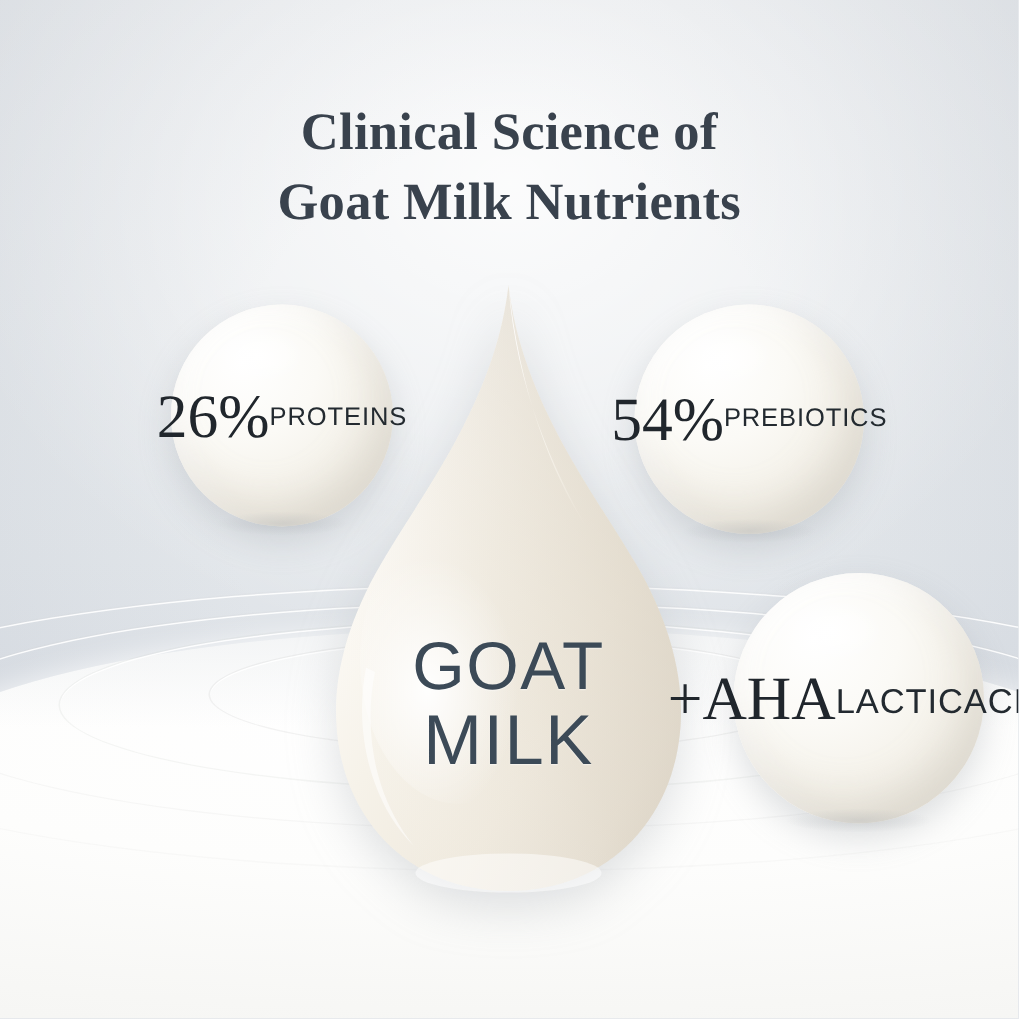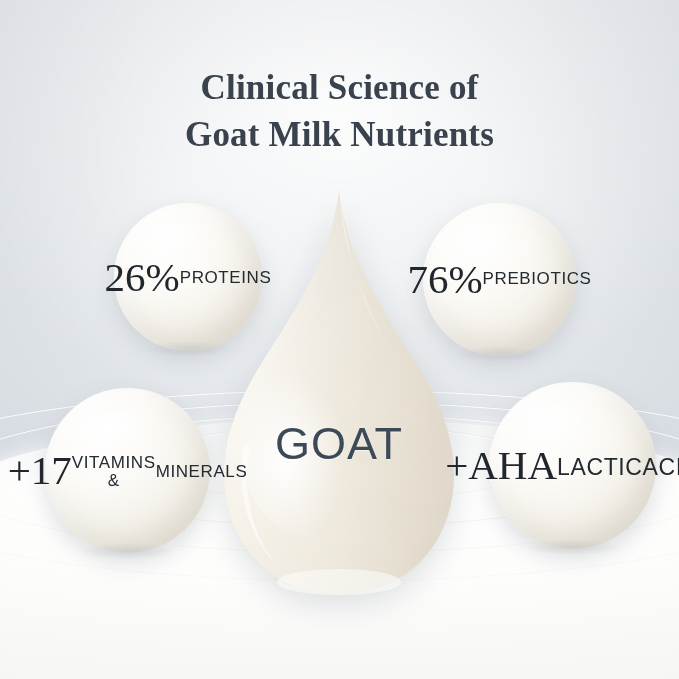--- a/index.html
+++ b/index.html
@@ -286,40 +286,35 @@
       <ellipse cx="86" cy="250" rx="66" ry="96" fill="url(#dropSheen)"></ellipse>
 
       <path d="M24 255 C 16 296, 26 344, 56 374 C 30 342, 22 298, 30 258 Z" fill="#ffffff" opacity="0.55"></path>
 
       <ellipse cx="119" cy="392" rx="62" ry="13" fill="#ffffff" opacity="0.5"></ellipse>
     </svg>
   </div>
 
   <div class="droplet-label">
     <span class="dl1">GOAT</span>
+    <span class="dl2">MILK</span>
   </div>
 
   <div class="sphere" id="sphere-proteins">
     <span class="big">26%</span>
     <span class="small">PROTEINS</span>
     <span class="sphere-contact"></span>
   </div>
 
   <div class="sphere" id="sphere-prebiotics">
-    <span class="big">76%</span>
+    <span class="big">54%</span>
     <span class="small">PREBIOTICS</span>
     <span class="sphere-contact"></span>
   </div>
 
-  <div class="sphere" id="sphere-vitamins">
-    <span class="big">+17</span>
-    <span class="small">VITAMINS &amp;</span>
-    <span class="small">MINERALS</span>
-    <span class="sphere-contact"></span>
-  </div>
 
   <div class="sphere" id="sphere-aha">
     <span class="big">+AHA</span>
     <span class="small">LACTIC</span>
     <span class="small">ACID</span>
     <span class="sphere-contact"></span>
   </div>
 
 </div>
 

